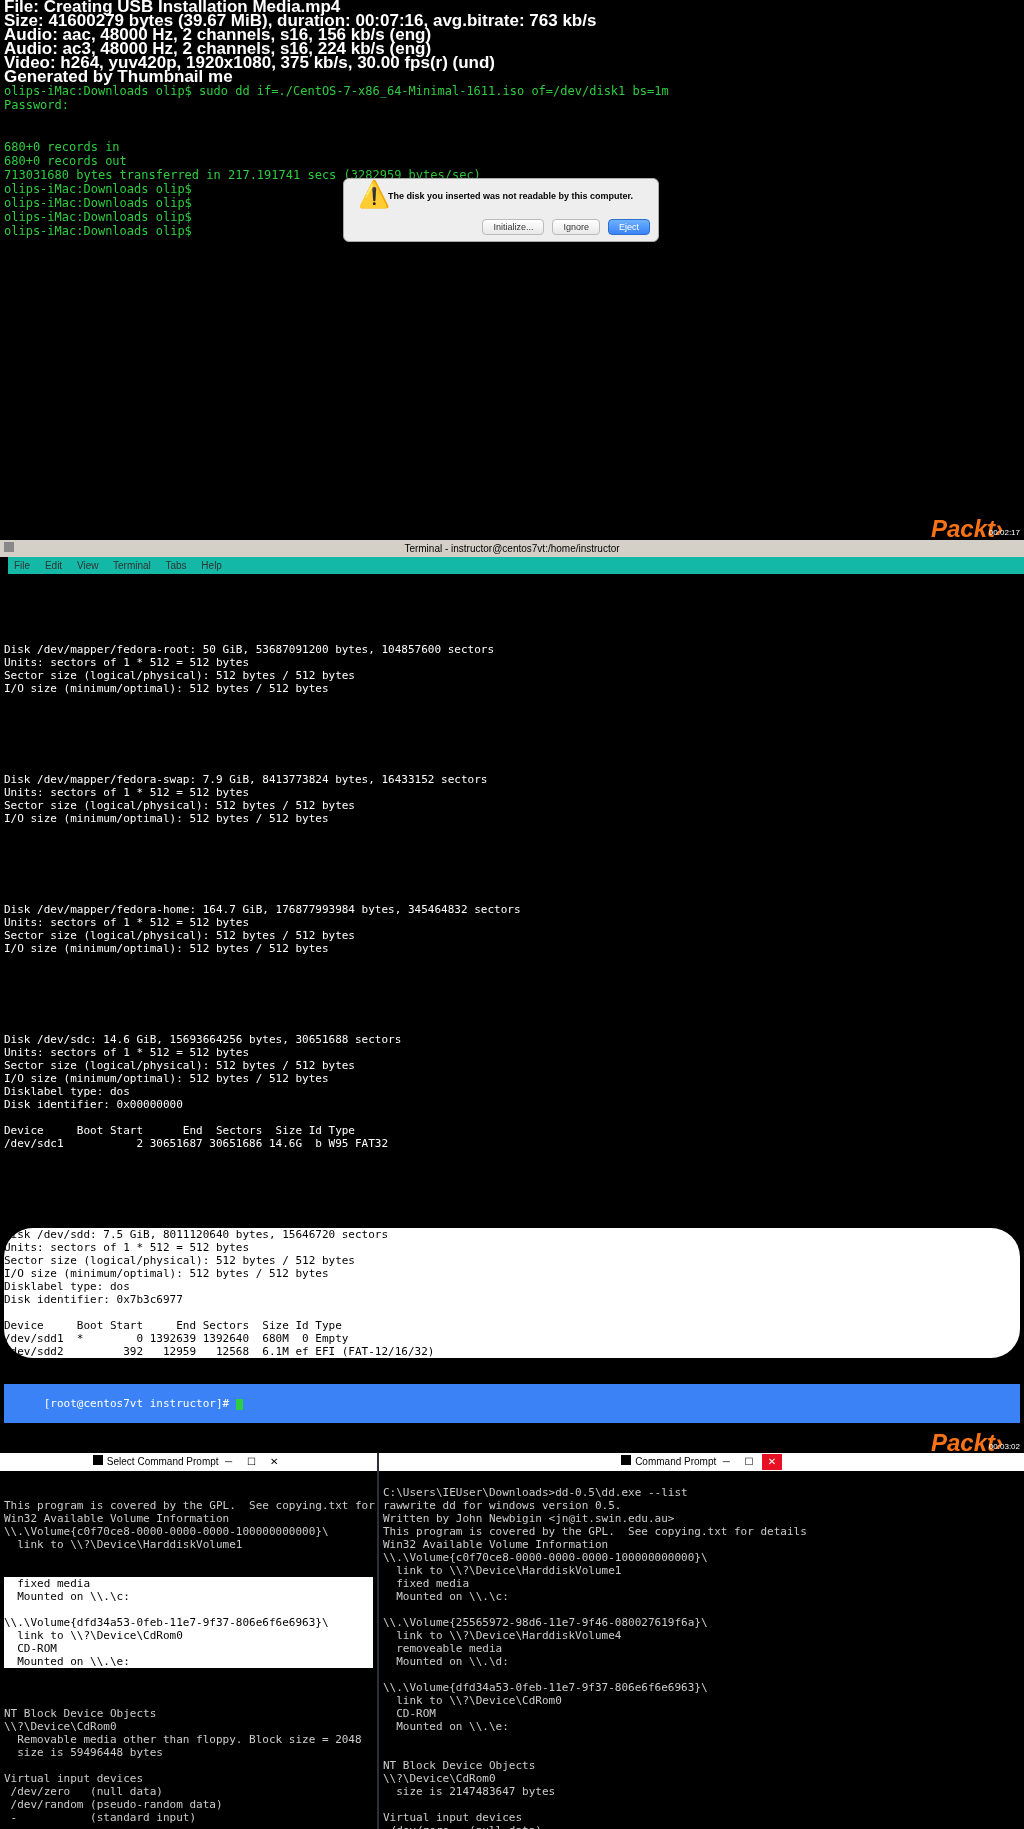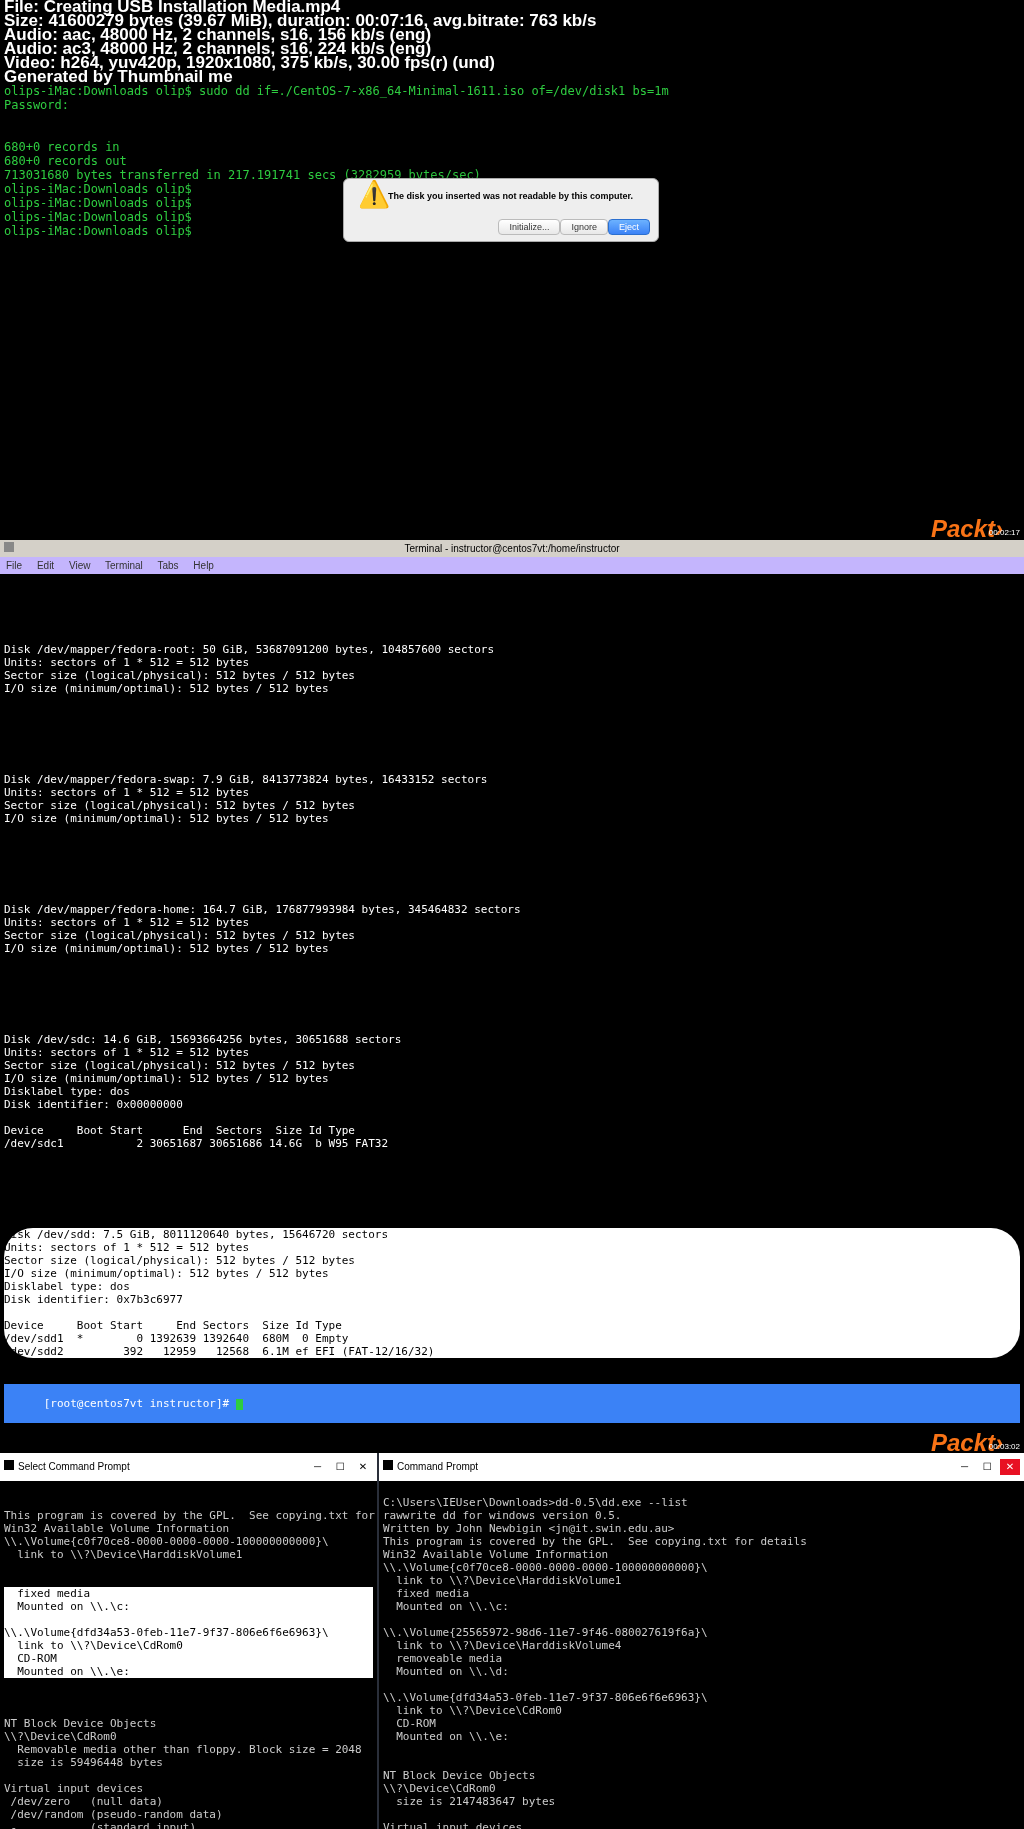--- a/index.html
+++ b/index.html
@@ -15,53 +15,53 @@
     position: absolute; left: 343px; top: 178px; width: 316px; height: 64px;
     background: #eeeeee; border: 1px solid #aaa; border-radius: 6px;
     box-shadow: 0 4px 12px rgba(0,0,0,0.5);
     color: #000; font-family: -apple-system, Arial, sans-serif;
   }
   .mac-dialog .icon {
     position: absolute; left: 14px; top: 8px; width: 30px; height: 30px;
     font-size: 26px; color: #f5a623;
   }
   .mac-dialog .msg { position: absolute; left: 44px; top: 10px; font-size: 9px; font-weight: bold; }
-  .mac-dialog .btns { position: absolute; bottom: 6px; right: 8px; display: flex; gap: 0; }
+  .mac-dialog .btns { position: absolute; bottom: 6px; right: 8px; display: flex; gap: 8px; }
   .mac-btn {
     font-size: 9px; padding: 2px 10px; border-radius: 4px;
     background: linear-gradient(#fff,#e8e8e8); border: 1px solid #bbb; color: #333;
   }
   .mac-btn.primary { background: linear-gradient(#6cb2ff,#3b82f6); color: #fff; border: 1px solid #2b6fcf; }
 
   .brand-packt {
     position: absolute; right: 21px; bottom: 4px;
     font-family: Arial, sans-serif; font-weight: bold; font-size: 24px;
     color: #f97316; font-style: italic;
   }
   .timestamp { position: absolute; right: 4px; bottom: 0; font-size: 8px; color: #fff; font-family: Arial,sans-serif; }
 
   
   .panel2 { width: 1024px; position: relative; background: #000; font-size: 11px; line-height: 13px; }
   .gnome-titlebar { background: #d4d0c8; color: #000; font-size: 10px; text-align: center; padding: 2px 4px; font-family: Arial,sans-serif; }
   .gnome-close { position: absolute; left: 4px; top: 2px; width: 10px; height: 10px; background: #888; }
-  .gnome-menu { background: #c4b5fd; color: #333; font-size: 10px; padding: 2px 6px; font-family: Arial,sans-serif; }
+  .gnome-menu { background: #14b8a6; color: #333; font-size: 10px; padding: 2px 6px; font-family: Arial,sans-serif; margin-left: 8px; }
   .gnome-menu span { margin-right: 12px; }
   .panel2 .body { padding: 4px; font-family: Menlo, Consolas, monospace; white-space: pre; }
   .panel2 .sdd-block { background: #fff; color: #000; border-radius: 29px; }
   .prompt-line { background: #3b82f6; color: #fff; }
   .cursor-block { display: inline-block; width: 7px; height: 11px; background: #2ecc40; vertical-align: middle; }
 
   
   .panel3 { width: 1024px; height: 456px; position: relative; display: flex; background: #2a2f3a; }
   .cmd-window { flex: 1; background: #000; color: #ccc; font-size: 11px; line-height: 13px; position: relative; }
   .cmd-window.left { margin-right: 2px; width: 377px; flex: 0 0 377px; }
   .cmd-window.right { flex: 1; }
   .cmd-titlebar {
-    background: #fff; color: #000; font-size: 10px; height: 28px; line-height: 16px;
-    padding: 0 4px; font-family: Arial,sans-serif; display:flex; justify-content:space-between; align-items:center;
+    background: #fff; color: #000; font-size: 10px; height: 18px; line-height: 16px;
+    padding: 0 4px; font-family: Arial,sans-serif; display:flex; justify-content:center; align-items:center;
   }
   .cmd-titlebar.inactive { background: #fff; }
   .cmd-title-icon { display:inline-block; width:10px; height:10px; background:#000; margin-right:4px; }
   .win-controls span { display:inline-block; width:20px; text-align:center; font-size:10px; }
   .win-controls .close { background:#e81123; color:#fff; }
   .cmd-body { padding: 2px 4px; white-space: pre; font-family: Consolas, monospace; }
   .highlight-row { background:#fff; color:#000; }
 </style>
 </head>
 <body>

